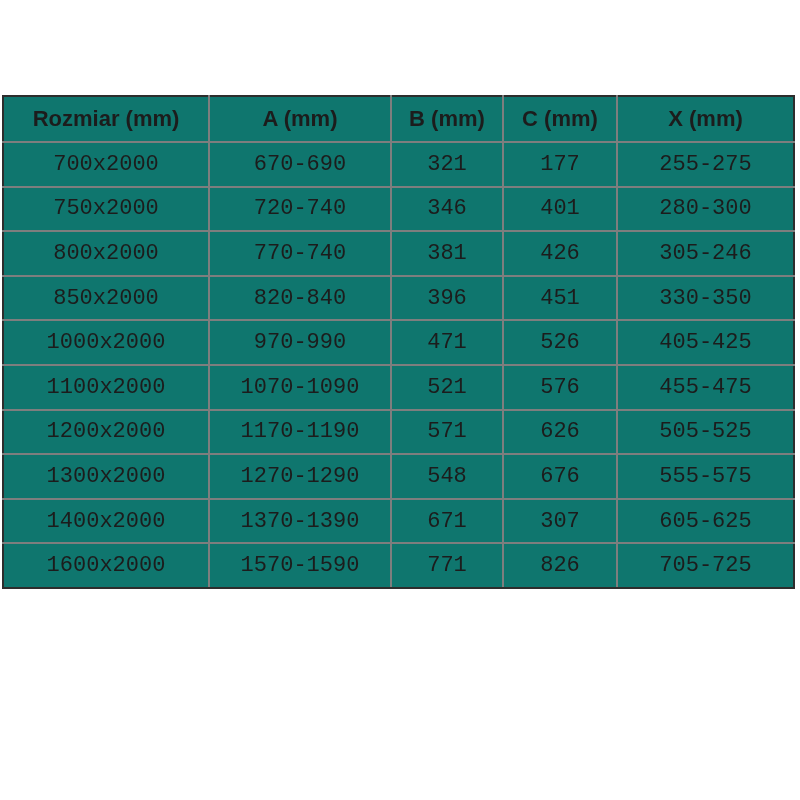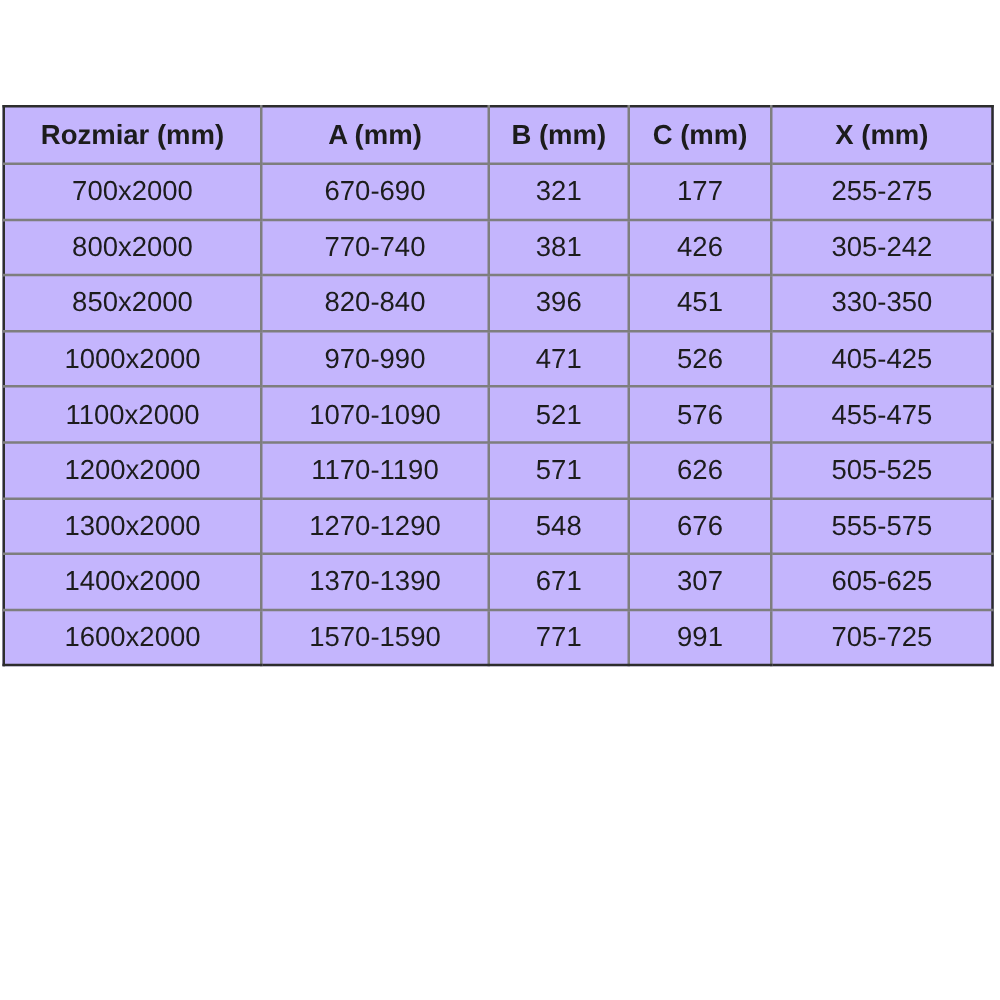--- a/index.html
+++ b/index.html
@@ -10,25 +10,25 @@
   body {
     width: 800px;
     height: 800px;
     position: relative;
     font-family: "Liberation Sans", sans-serif;
     overflow: hidden;
   }
   table.dimensions-table {
     position: absolute;
     left: 2px;
-    top: 84px;
+    top: 95px;
     width: 791px;
     border-collapse: collapse;
     table-layout: fixed;
-    background: #c4b5fd;
+    background: #0f766e;
   }
   .dimensions-table th,
   .dimensions-table td {
     border: 2px solid #7e7e7e;
     text-align: center;
     vertical-align: middle;
     color: #1c1c1c;
     padding: 0;
     overflow: hidden;
     white-space: nowrap;
@@ -43,20 +43,21 @@
 
   .dimensions-table th {
     height: 44px;
     font-size: 22px;
     font-weight: 700;
   }
   .dimensions-table td {
     height: 42.6px;
     font-size: 22px;
     font-weight: 400;
+    font-family: Liberation Mono, monospace;
   }
   col.c-rozmiar { width: 206px; }
   col.c-a       { width: 182px; }
   col.c-b       { width: 112px; }
   col.c-c       { width: 114px; }
   col.c-x       { width: 177px; }
 </style>
 </head>
 <body>
 
@@ -79,25 +80,32 @@
   </thead>
   <tbody>
       <tr>
         <td>700x2000</td>
         <td>670-690</td>
         <td>321</td>
         <td>177</td>
         <td>255-275</td>
       </tr>
       <tr>
+        <td>750x2000</td>
+        <td>720-740</td>
+        <td>346</td>
+        <td>401</td>
+        <td>280-300</td>
+      </tr>
+      <tr>
         <td>800x2000</td>
         <td>770-740</td>
         <td>381</td>
         <td>426</td>
-        <td>305-242</td>
+        <td>305-246</td>
       </tr>
       <tr>
         <td>850x2000</td>
         <td>820-840</td>
         <td>396</td>
         <td>451</td>
         <td>330-350</td>
       </tr>
       <tr>
         <td>1000x2000</td>
@@ -131,17 +139,17 @@
         <td>1400x2000</td>
         <td>1370-1390</td>
         <td>671</td>
         <td>307</td>
         <td>605-625</td>
       </tr>
       <tr>
         <td>1600x2000</td>
         <td>1570-1590</td>
         <td>771</td>
-        <td>991</td>
+        <td>826</td>
         <td>705-725</td>
       </tr>
     </tbody>
 </table>
 
 </body></html>

